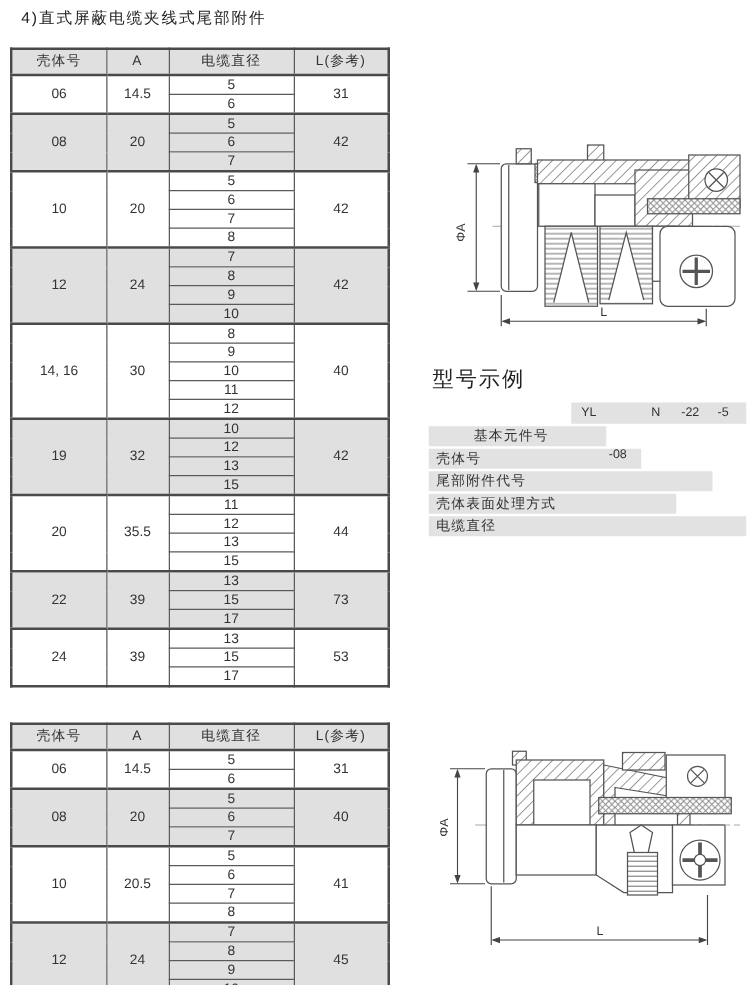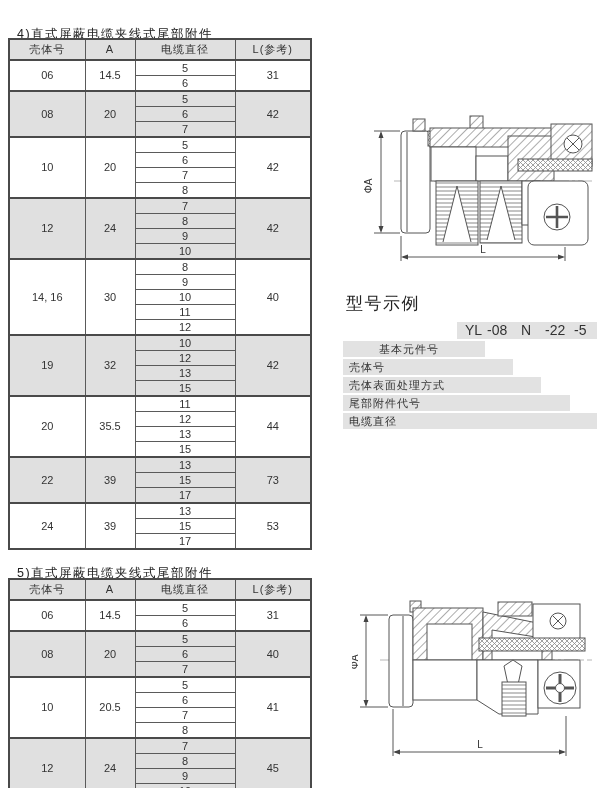--- a/index.html
+++ b/index.html
@@ -3,21 +3,20 @@
 <meta charset="utf-8">
 <style>
   html,body{margin:0;padding:0;background:#ffffff;}
   .page{
     position:relative;width:600px;height:788px;background:#ffffff;overflow:hidden;
     font-family:"Liberation Sans","DejaVu Sans",sans-serif;color:#333;
   }
   .sec-title{
     position:absolute;left:17px;font-size:12.5px;letter-spacing:1.5px;color:#222;
     white-space:nowrap;
-    margin-top:20px;
   }
   
   .spec-table{
     position:absolute;left:8px;border-collapse:collapse;table-layout:fixed;
     width:302px;font-size:11px;color:#333;border:2px solid #4a4a4a;background:#fff;
   }
   .spec-table col.c1{width:76px}
   .spec-table col.c2{width:50px}
   .spec-table col.c3{width:100px}
   .spec-table col.c4{width:76px}
@@ -29,21 +28,21 @@
     height:19px;line-height:19px;background:#e0e0e0;border-bottom:2px solid #4a4a4a;
     letter-spacing:1px;
   }
   .spec-table tr.gstart td{border-top:2px solid #4a4a4a;}
   .spec-table td.shaded{background:#e0e0e0;}
   
   .model-title{position:absolute;left:346px;top:292px;font-size:17px;letter-spacing:1.5px;color:#222;}
   .model-structure{position:absolute;left:343px;top:322px;width:254px;}
   .mcode-row{position:relative;height:17px;}
   .mcode-band{position:absolute;left:114px;top:0;width:140px;height:17px;background:#e2e2e2;}
-  .mcode-part{position:absolute;top:0;height:30px;line-height:17px;font-size:14px;color:#333;}
+  .mcode-part{position:absolute;top:0;height:30px;line-height:17px;font-size:10px;color:#333;}
   .mlabel-row{
     background:#e2e2e2;height:16px;line-height:16px;margin-top:2px;font-size:11px;
     padding-left:6px;box-sizing:border-box;color:#333;letter-spacing:1px;white-space:nowrap;overflow:hidden;
   }
   
   .drawing{position:absolute;}
   .drawing svg{display:block;}
 </style>
 </head>
 <body>
@@ -262,33 +261,32 @@
         <text x="125" y="143" font-size="10" fill="#333" stroke="none" text-anchor="middle" font-family="Liberation Sans, DejaVu Sans, sans-serif">L</text>
       </g>
     </svg>
   </div>
 
   <div class="model-title">型号示例</div>
   <div class="model-structure" id="model-structure">
       <div class="mcode-row">
         <div class="mcode-band"></div>
         <span class="mcode-part" style="left: 122px;">YL</span>
-        <span class="mcode-part" style="left: 144px;">-08</span>
+        <span class="mcode-part" style="left: 144px; margin-top: 33px;">-08</span>
         <span class="mcode-part" style="left: 178px;">N</span>
         <span class="mcode-part" style="left: 202px; text-align: right;">-22</span>
         <span class="mcode-part" style="left: 231px;">-5</span>
       </div>
       <div class="mlabel-row" style="width: 142px; padding-left: 36px;">基本元件号</div>
       <div class="mlabel-row" style="width: 170px;">壳体号</div>
+      <div class="mlabel-row" style="width: 227px;">尾部附件代号</div>
       <div class="mlabel-row" style="width: 198px;">壳体表面处理方式</div>
-      <div class="mlabel-row" style="width: 227px;">尾部附件代号</div>
       <div class="mlabel-row" style="width: 254px;">电缆直径</div>
     </div>
 
-  <div class="sec-title" style="top:545px">5)直式屏蔽电缆夹线式尾部附件</div>
 
   <table class="spec-table" style="top:578px">
     <colgroup>
         <col class="c1">
         <col class="c2">
         <col class="c3">
         <col class="c4">
       </colgroup>
     <thead>
         <tr>

